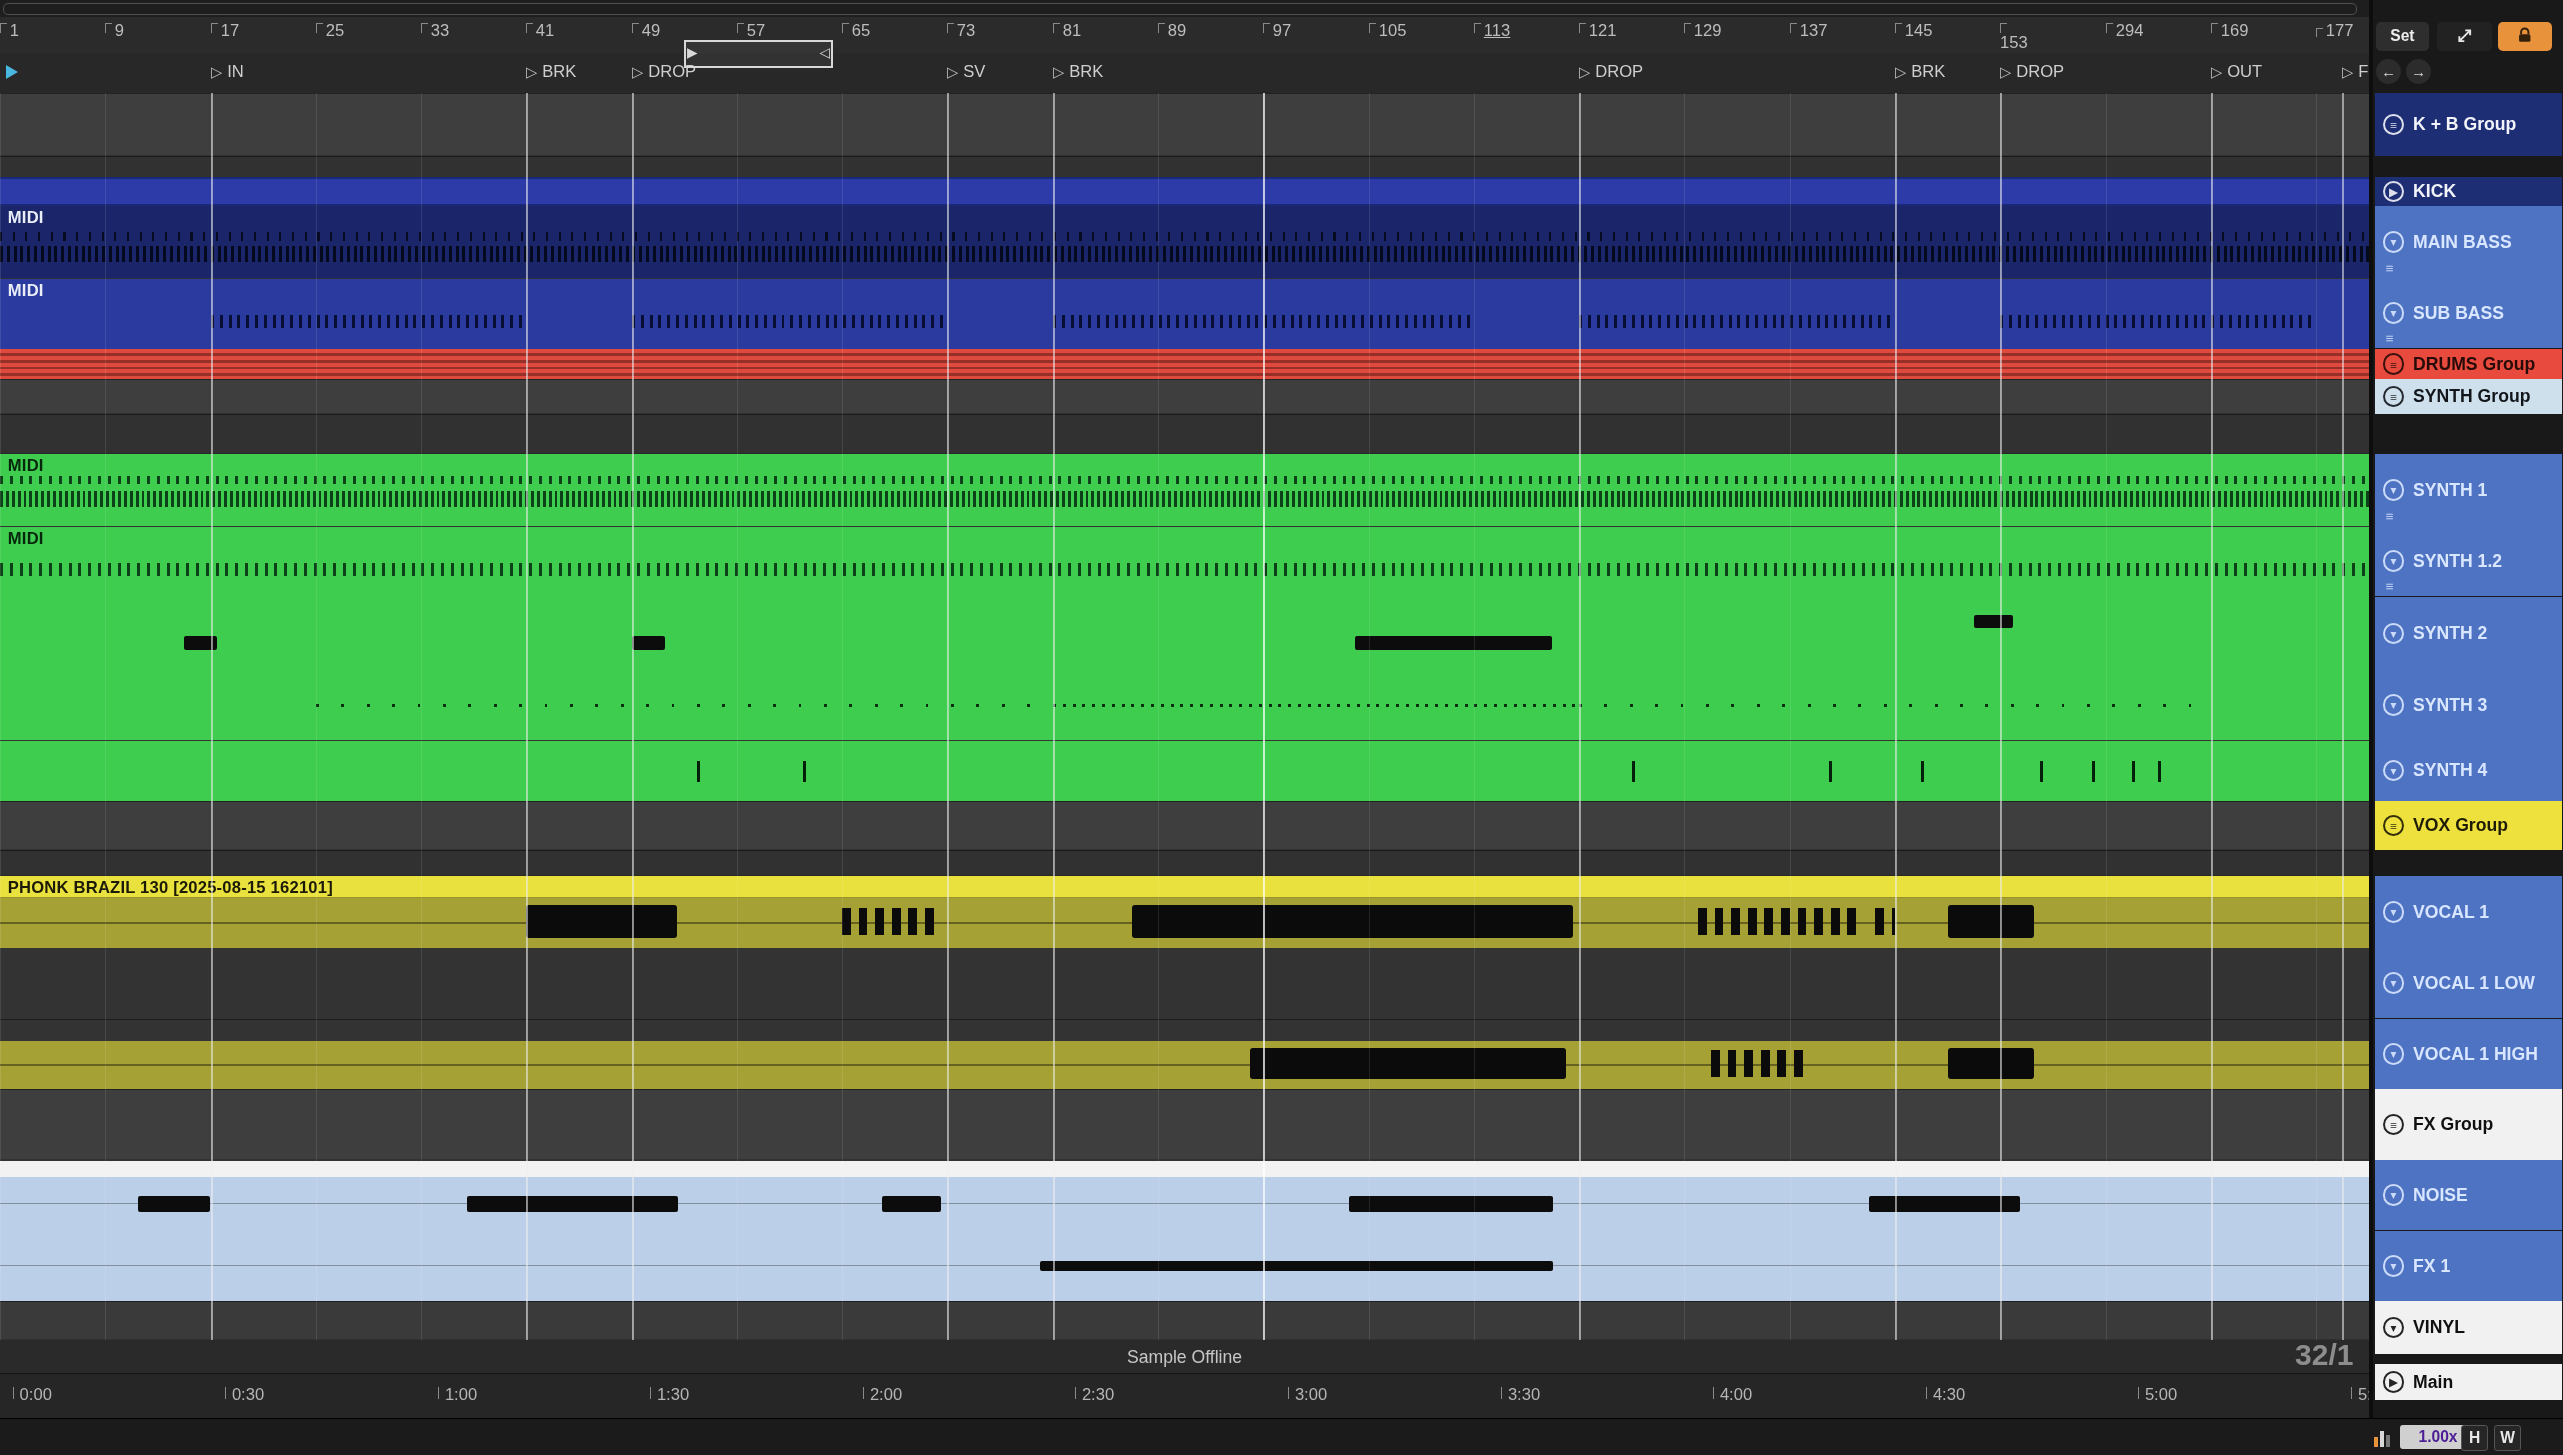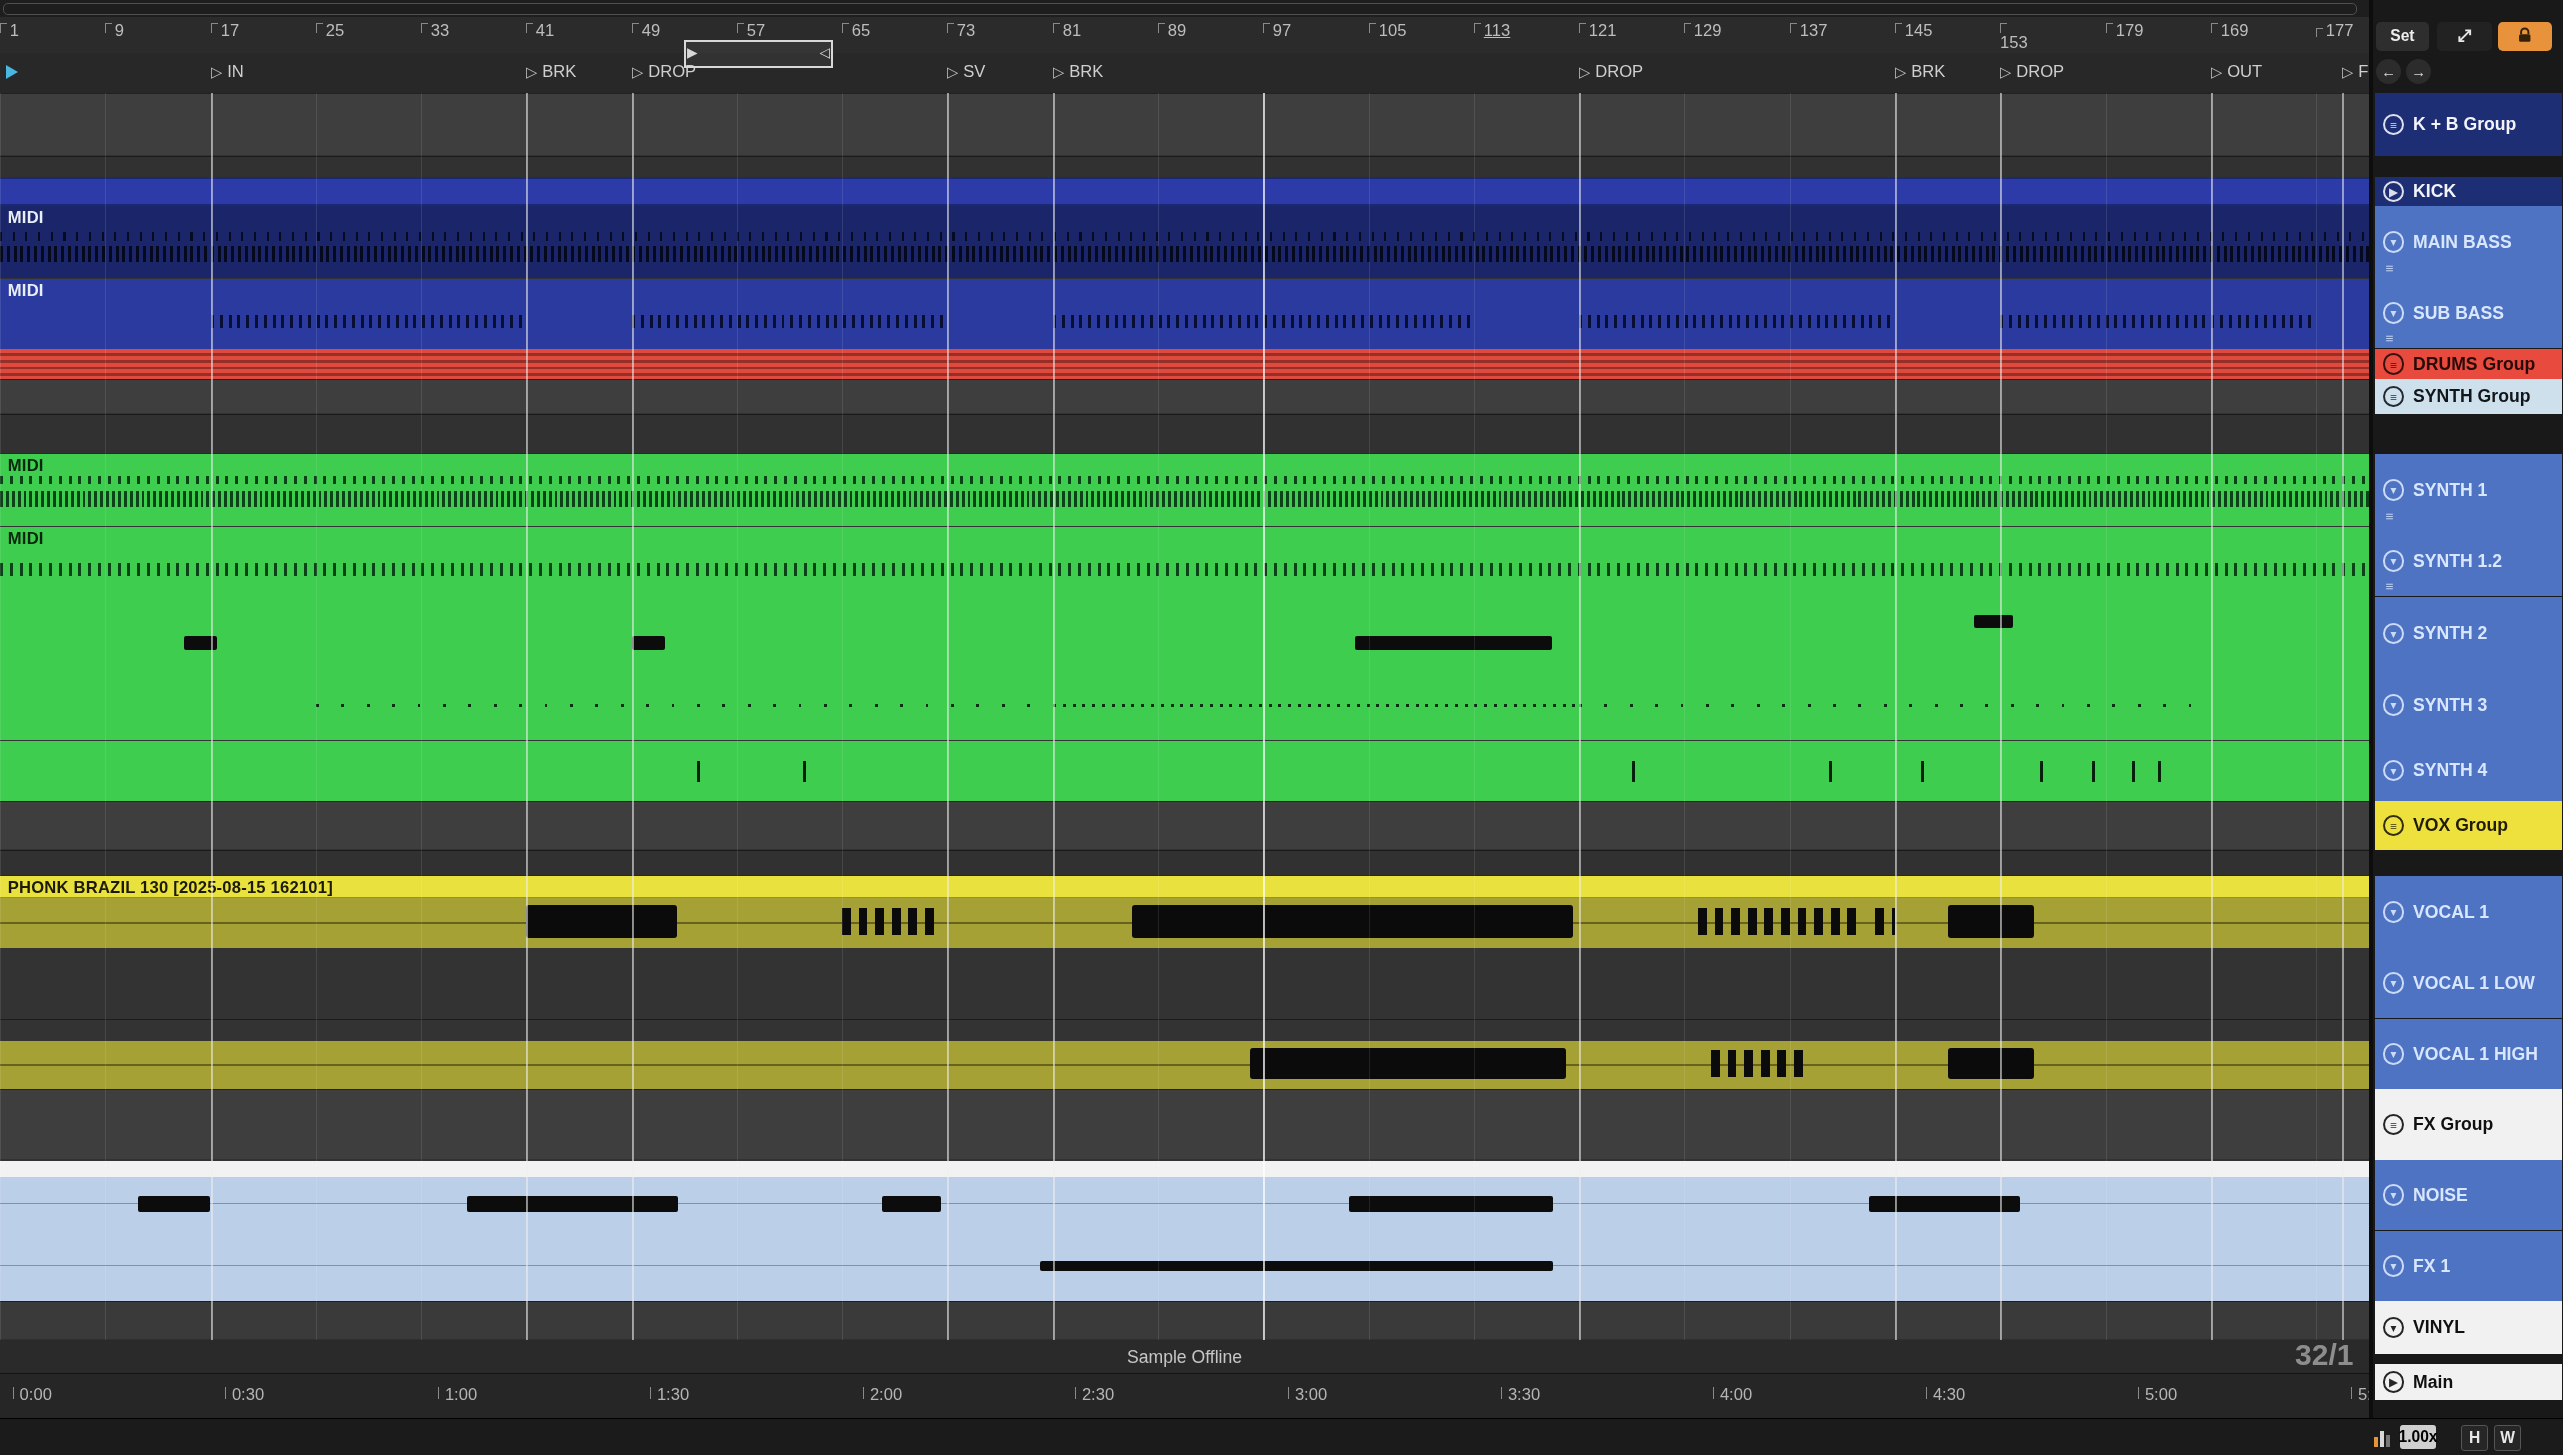--- a/index.html
+++ b/index.html
@@ -85,21 +85,21 @@
   .thead{position:absolute;left:2px;width:187px;display:flex;align-items:center;gap:8.8px;padding-left:7.8px;
          box-sizing:border-box;overflow:hidden;}
   .th-icon{width:21.5px;height:21.5px;border:2px solid currentColor;border-radius:50%;display:flex;align-items:center;
            justify-content:center;font-size:11.7px;flex:none;opacity:.9;box-sizing:border-box;}
   .th-label{font-size:17.6px;font-weight:bold;white-space:nowrap;}
   .th-meter{position:absolute;left:10.7px;bottom:2px;font-size:13.7px;opacity:.8;}
 
   
   .chip{position:absolute;top:5.9px;height:24.4px;display:flex;align-items:center;justify-content:center;border-radius:2.9px;
         font-size:15.6px;font-weight:bold;}
-  #zoom-chip{left:2400px;width:36px;background:#d0d0d0;color:#000000;}
+  #zoom-chip{left:2400px;width:76px;background:#d0d0d0;color:#4c1d95;}
   #h-chip{left:2461px;width:25.4px;background:#262626;border:1px solid #555;color:#e8e8e8;}
   #w-chip{left:2494px;width:25.4px;background:#262626;border:1px solid #555;color:#e8e8e8;}
   #meter-icon{position:absolute;left:2374px;top:8.8px;width:19.5px;height:19.5px;display:flex;align-items:flex-end;gap:2px;}
   #meter-icon i{display:block;width:3.9px;}
 </style>
 </head>
 <body>
 
 <div id="app">
 
@@ -183,21 +183,21 @@
         <div class="bar-tick" style="left: 1895px;">
           <span class="tick-mark"></span>
           <span>145</span>
         </div>
         <div class="bar-tick" style="left: 2000px; flex-direction: column;">
           <span class="tick-mark"></span>
           <span>153</span>
         </div>
         <div class="bar-tick" style="left: 2106px;">
           <span class="tick-mark"></span>
-          <span>179</span>
+          <span>294</span>
         </div>
         <div class="bar-tick" style="left: 2211px;">
           <span class="tick-mark"></span>
           <span>169</span>
         </div>
         <div class="bar-tick" style="left: 2316px; align-items: center;">
           <span class="tick-mark"></span>
           <span>177</span>
         </div>
       </div>

